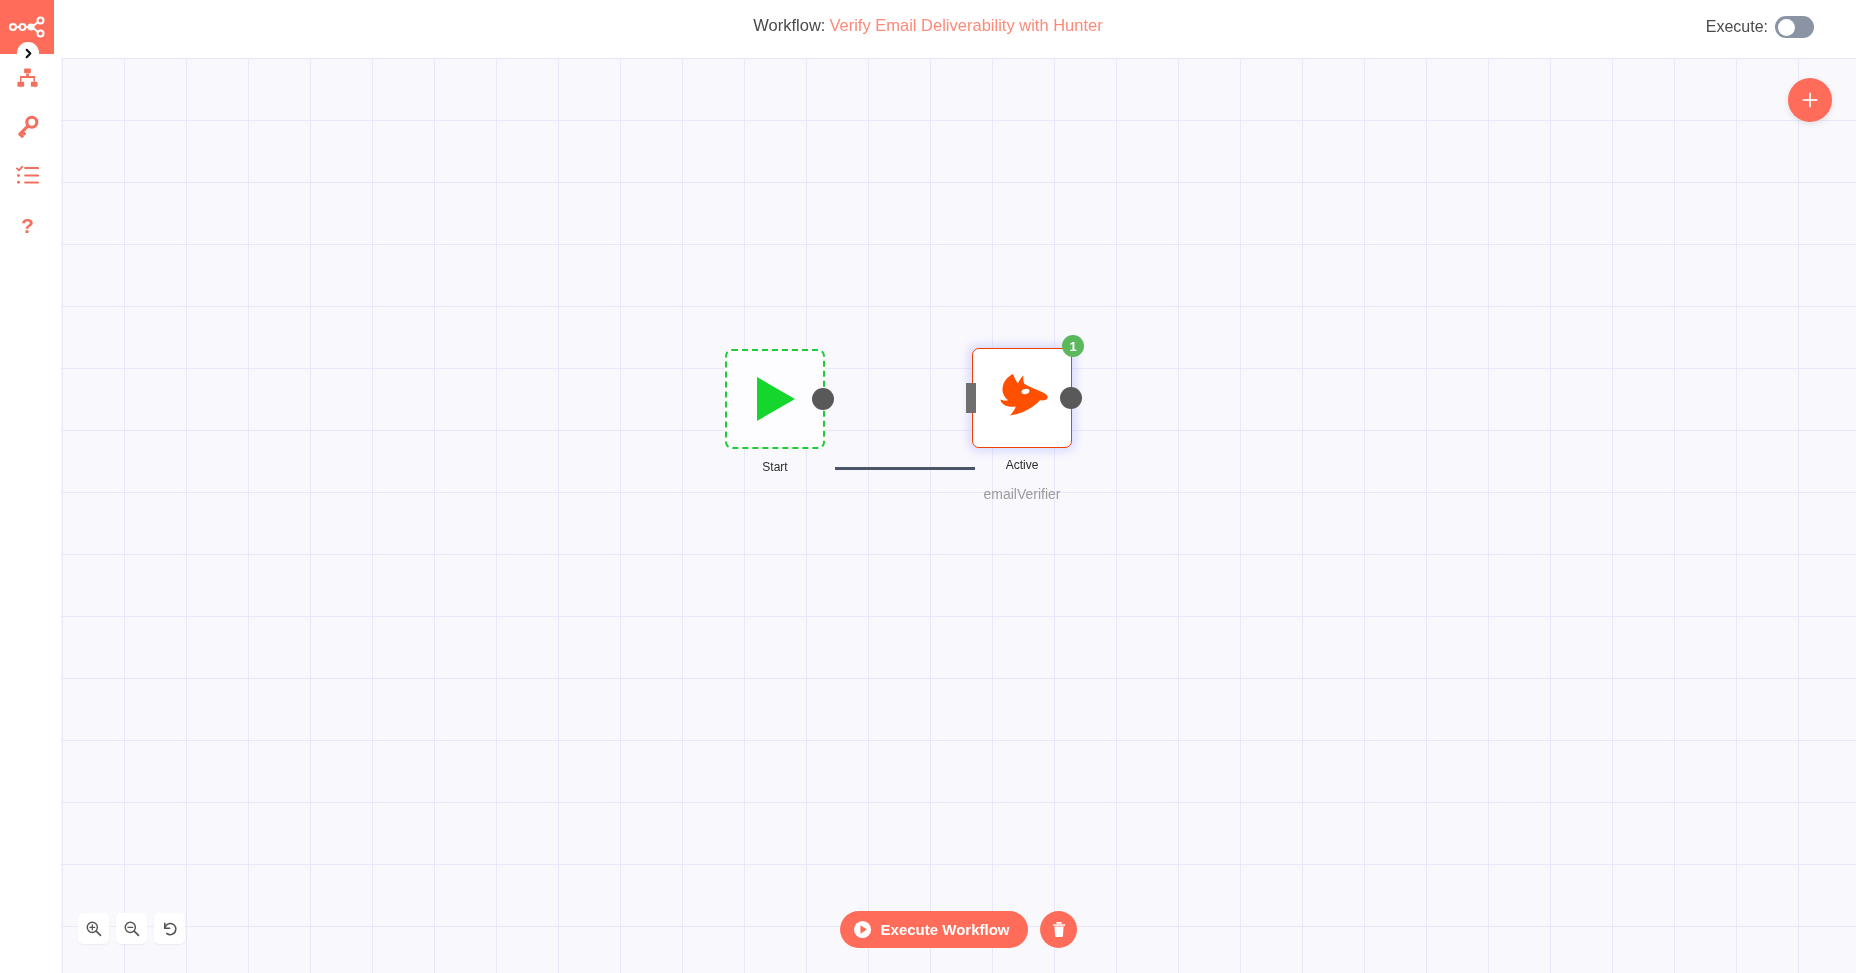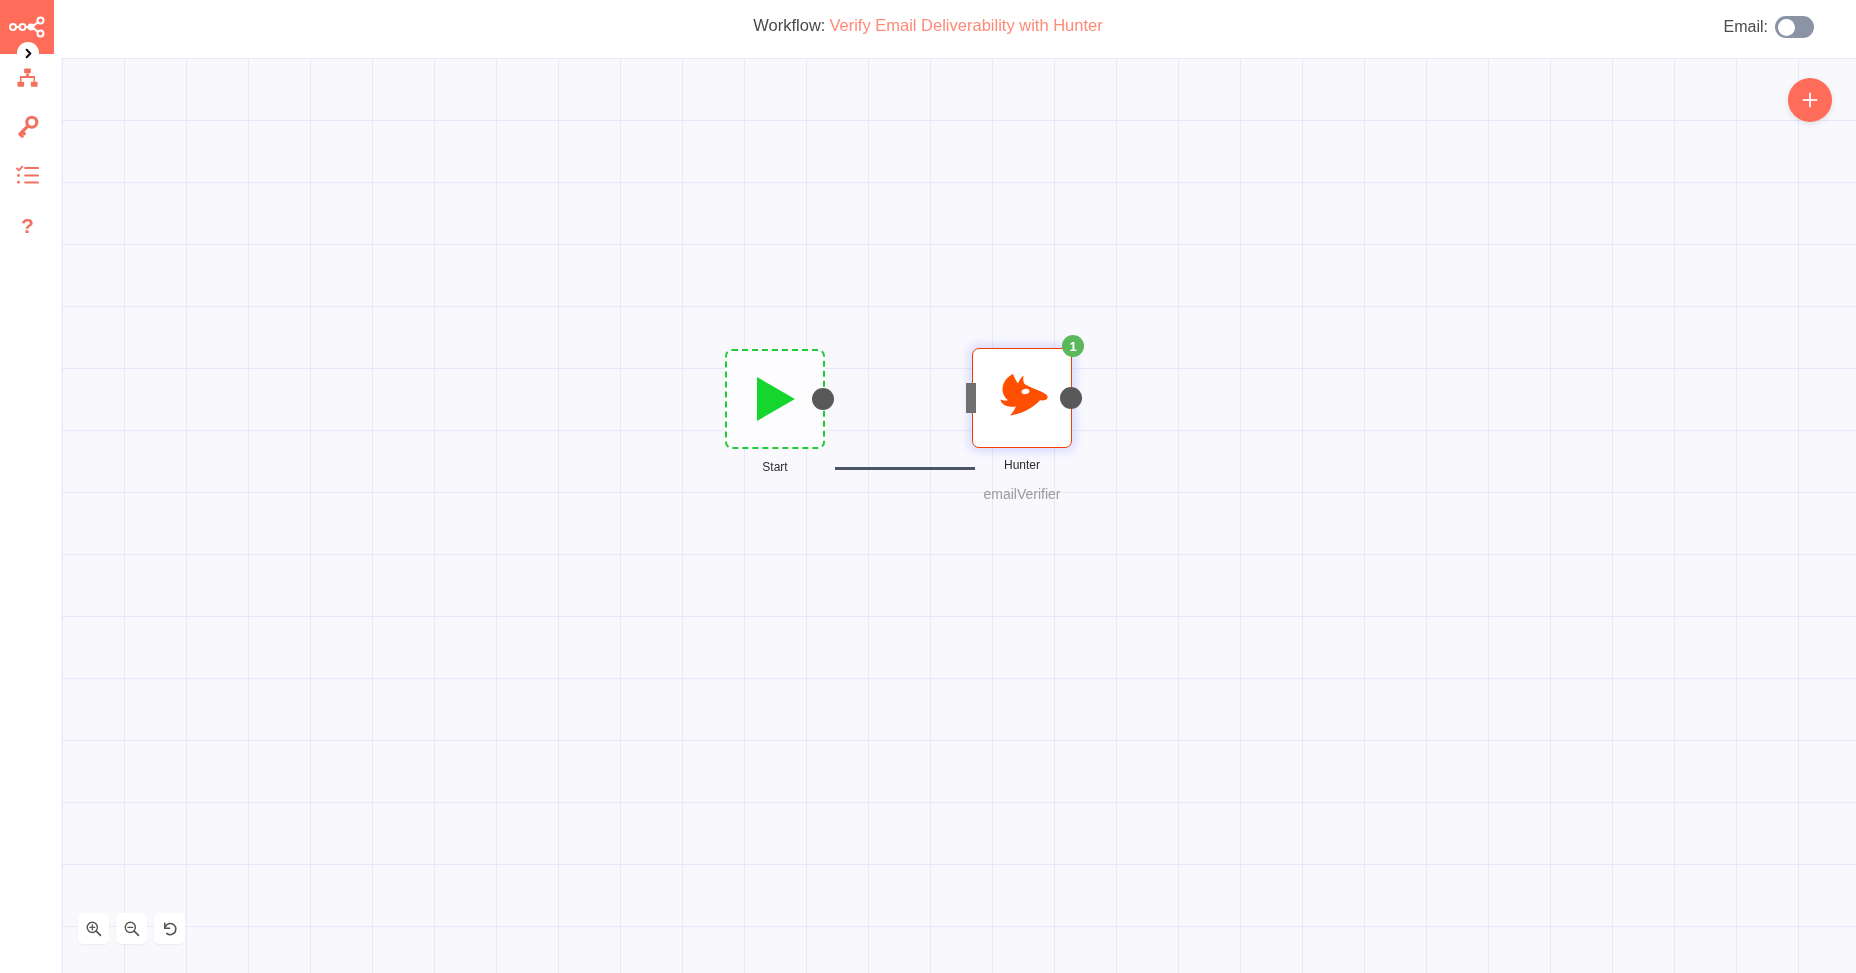--- a/index.html
+++ b/index.html
@@ -304,21 +304,21 @@
 <body>
 
 <div id="app">
 
   <div class="header">
     <div class="header-title">
       <span class="hl-label">Workflow:</span><span class="hl-name">Verify Email Deliverability with Hunter</span>
     </div>
 
     <div class="active-wrap">
-      <span>Email:</span>
+      <span>Execute:</span>
       <div class="toggle">
         <div class="knob"></div>
       </div>
     </div>
   </div>
 
   <div class="sidebar">
 
     <div class="logo-box">
       <svg width="36" height="22" viewBox="0 0 36 22" fill="none">
@@ -409,21 +409,21 @@
                  C22 39.2 18 38.6 15 36.8 C12.8 35.4 11.5 33.6 11.5 31.6
                  C14 32.8 16.6 33 19 32.2 C15.8 29.6 13.8 26.2 13.5 22.4
                  C13.2 18.2 14.8 14 17.8 10.6 C19.6 8.6 21.8 7 24 6 Z" fill="#ff4f00"></path>
         <ellipse cx="36.5" cy="23.5" rx="4" ry="2.6" transform="rotate(-14 36.5 23.5)" fill="#ffffff"></ellipse>
       </svg>
 
       <div class="badge-count">1</div>
       <div class="endpoint-out"></div>
 
       <div class="node-caption">
-        <div class="nc-title">Hunter</div>
+        <div class="nc-title">Active</div>
         <div class="nc-sub">emailVerifier</div>
       </div>
     </div>
 
     <div class="zoom-bar">
       <button class="zoom-btn">
         <svg width="17" height="17" viewBox="0 0 20 20" fill="none">
           <circle cx="8.6" cy="8.6" r="6" stroke="#555" stroke-width="1.7"></circle>
           <path d="M8.6 5.7v5.8M5.7 8.6h5.8" stroke="#555" stroke-width="1.5" stroke-linecap="round"></path>
           <path d="M13.2 13.2l5 5" stroke="#555" stroke-width="2" stroke-linecap="round"></path>
@@ -437,15 +437,31 @@
         </svg>
       </button>
       <button class="zoom-btn">
         <svg width="18" height="18" viewBox="0 0 20 20" fill="none">
           <path d="M4.2 9.2A6.2 6.2 0 1 1 6.5 15" stroke="#555" stroke-width="1.8" stroke-linecap="round"></path>
           <path d="M4.2 3.6v5.6h5.4" stroke="#555" stroke-width="1.8" stroke-linecap="round" stroke-linejoin="round"></path>
         </svg>
       </button>
     </div>
 
+    <div class="exec-bar">
+      <button class="exec-btn">
+        <svg width="19" height="19" viewBox="0 0 20 20">
+          <circle cx="10" cy="10" r="9" fill="#ffffff"></circle>
+          <path d="M7.8 5.6 L14.6 10 L7.8 14.4 Z" fill="#ff6d5a"></path>
+        </svg>
+        <span>Execute Workflow</span>
+      </button>
+      <button class="trash-btn">
+        <svg width="16" height="17" viewBox="0 0 18 20" fill="#ffffff">
+          <path d="M6.6 1.2h4.8c.45 0 .8.35.8.8v1.2H5.8V2c0-.45.35-.8.8-.8Z"></path>
+          <rect x="1.6" y="3.8" width="14.8" height="1.9" rx="0.9"></rect>
+          <path d="M3.6 6.6h10.8l-.85 11.1c-.05.7-.63 1.2-1.3 1.2H5.75c-.68 0-1.25-.5-1.3-1.2L3.6 6.6Z"></path>
+        </svg>
+      </button>
+    </div>
 
   </div>
 </div>
 
 </body></html>

